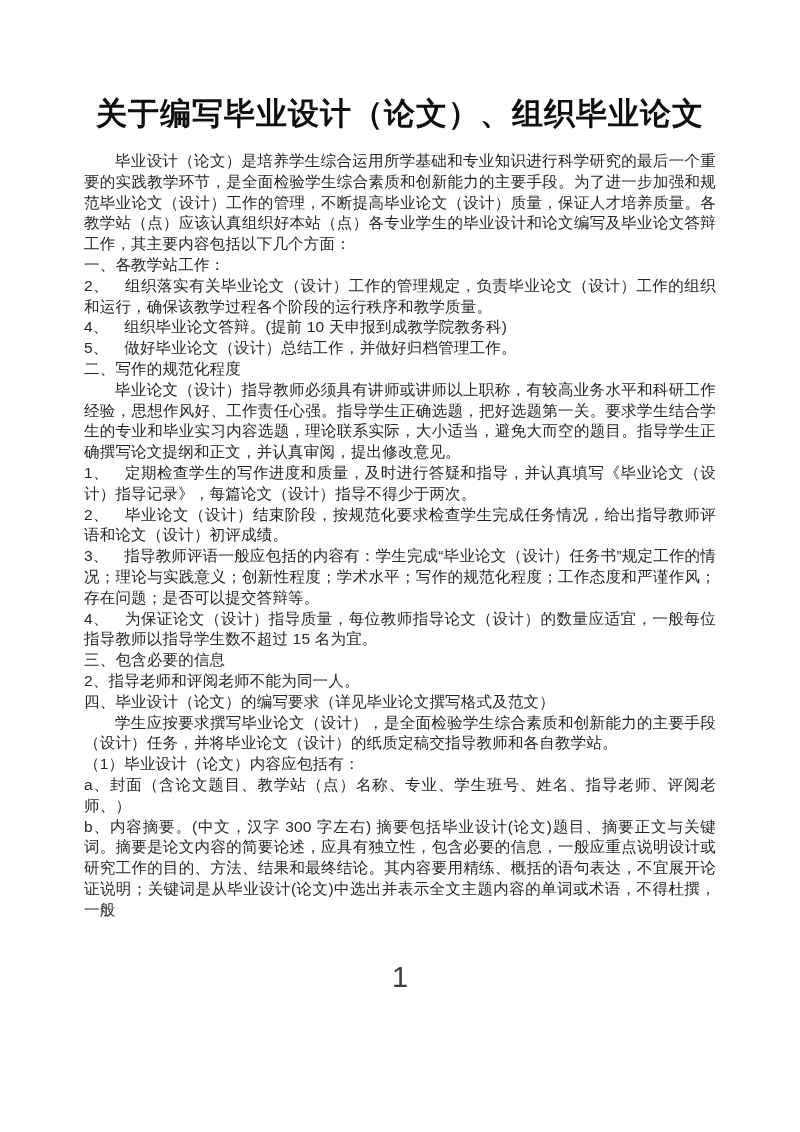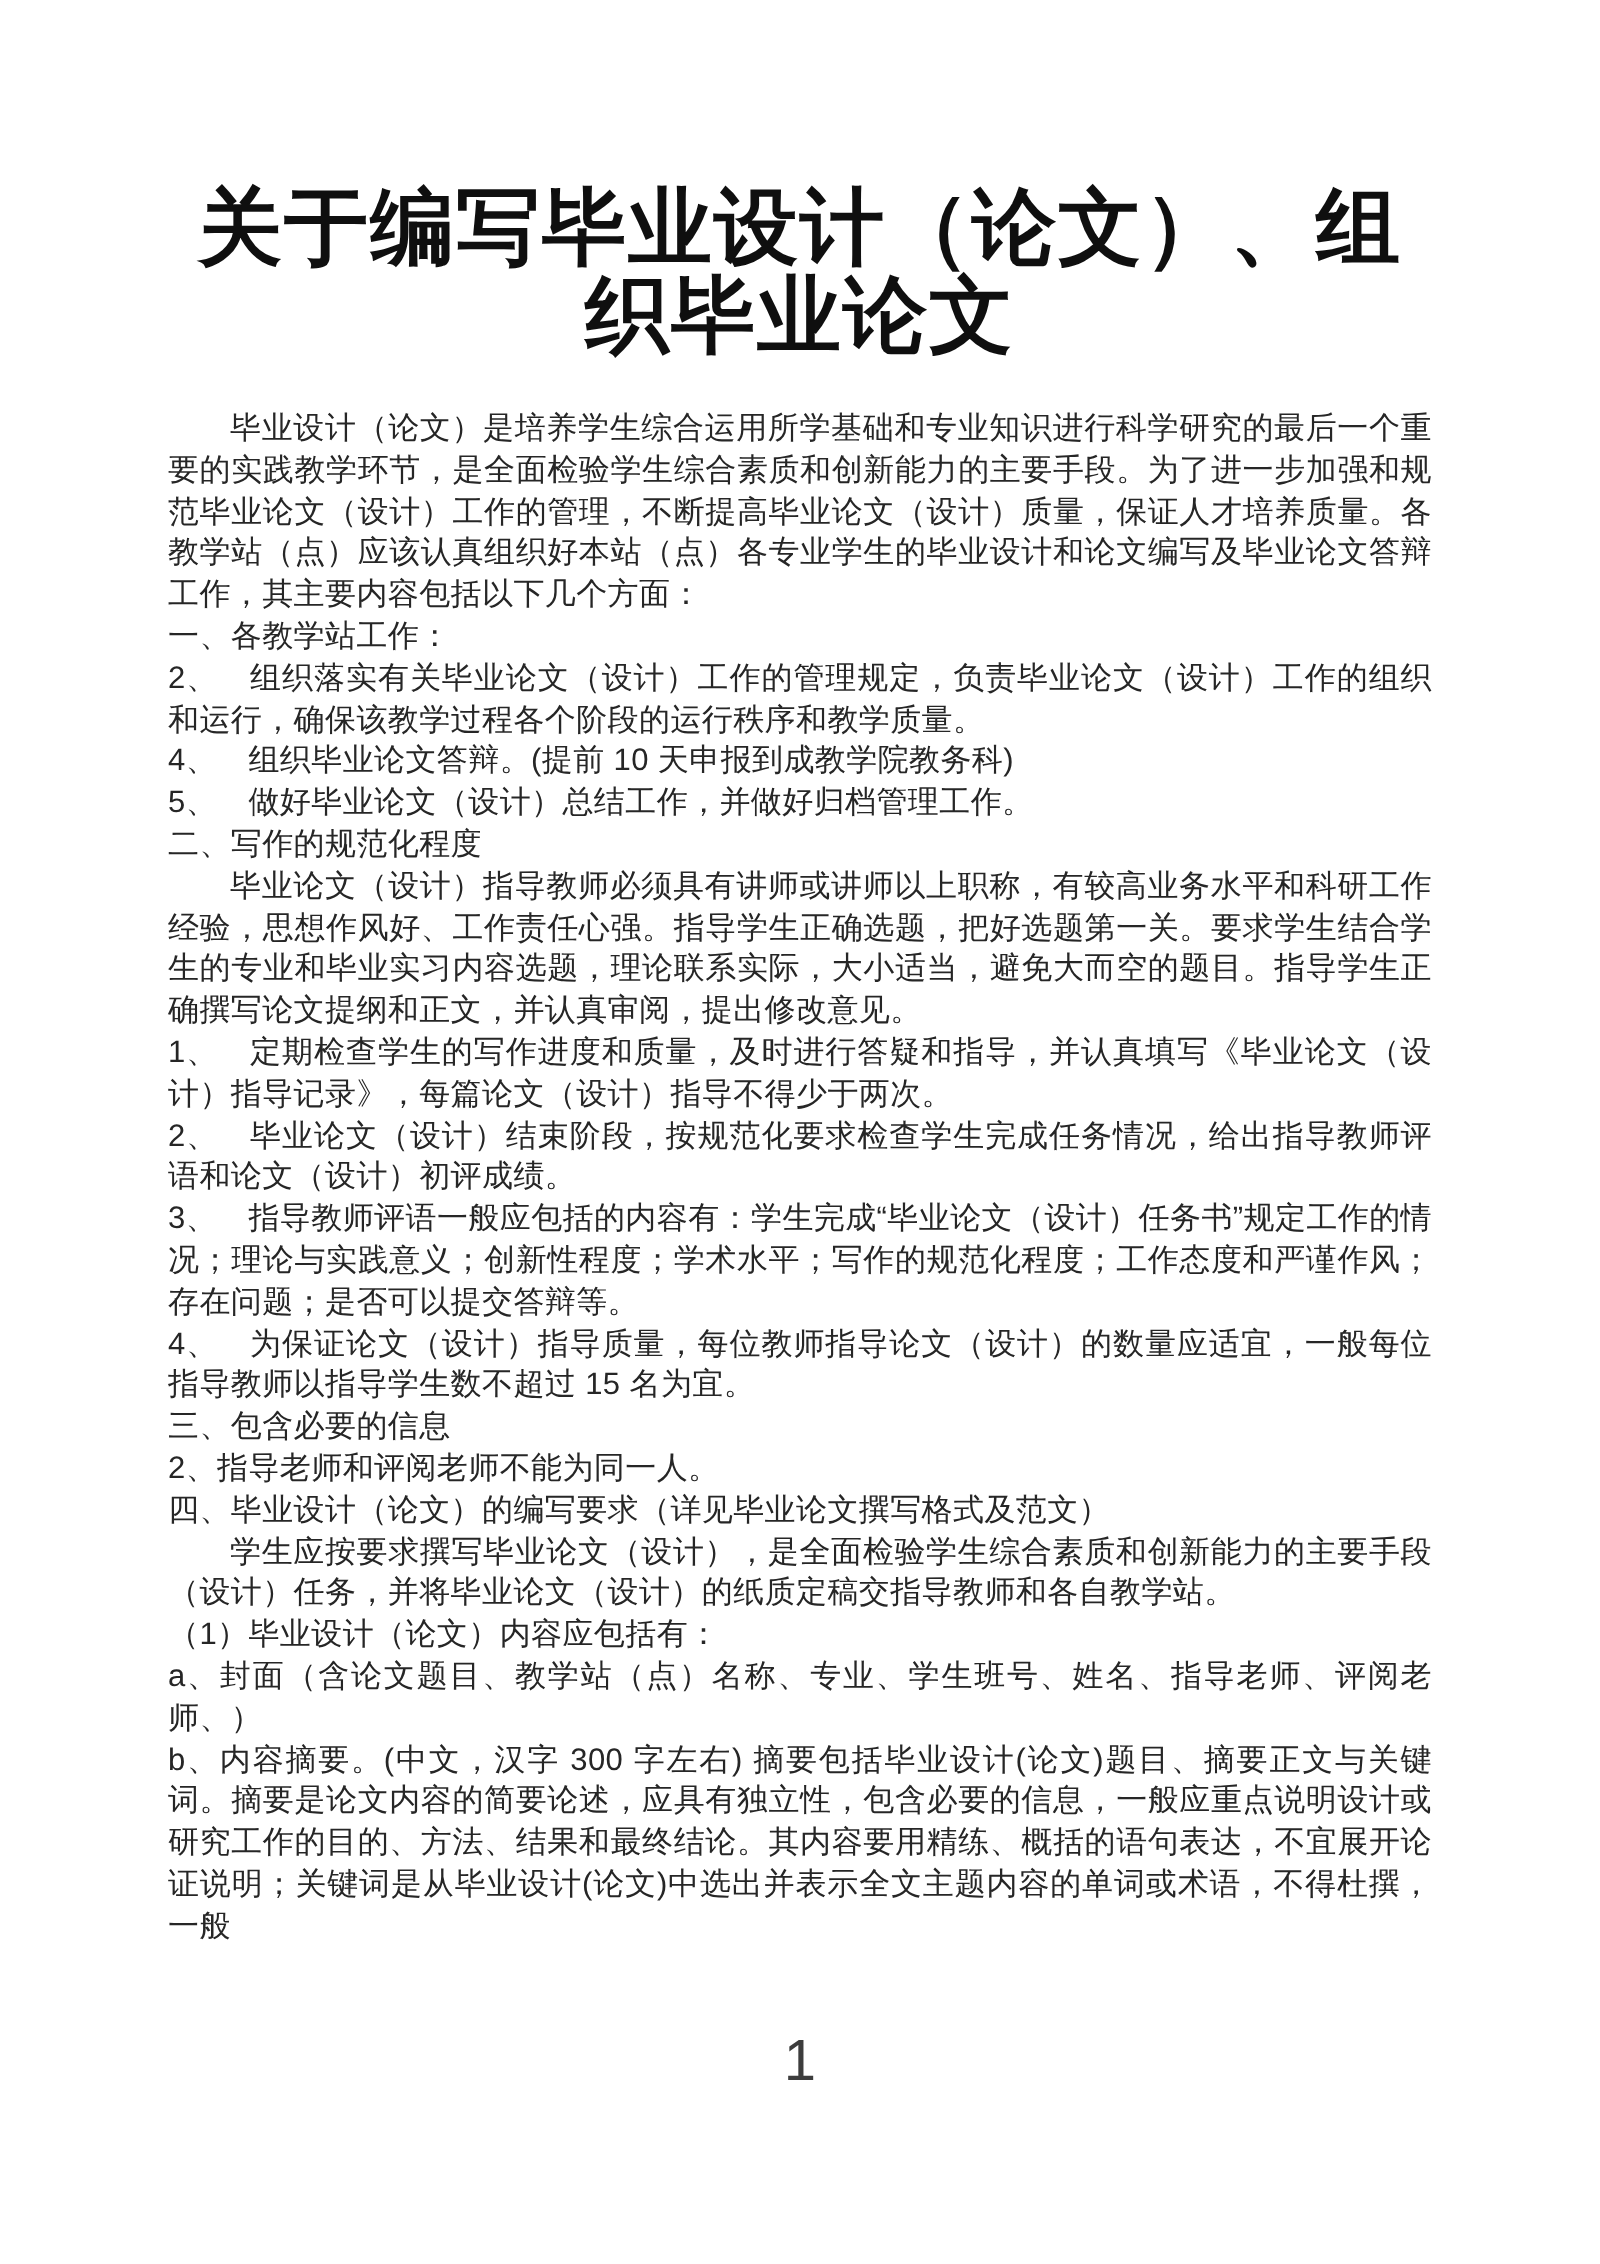--- a/index.html
+++ b/index.html
@@ -13,29 +13,29 @@
     overflow: hidden;
     font-family: "Liberation Sans", "DejaVu Sans", sans-serif;
     color: #262626;
   }
   .page {
     width: 632px;
     margin: 0 auto;
   }
   .doc-title {
     padding-top: 92px;
-    font-size: 42px;
+    font-size: 31px;
     line-height: 44px;
     font-weight: 700;
     text-align: center;
     color: #0f0f0f;
     letter-spacing: 1px;
   }
   .doc-body {
-    margin-top: 25px;
+    margin-top: 15px;
     font-size: 15.5px;
     line-height: 20.8px;
     text-align: justify;
     letter-spacing: 0.2px;
   }
   .doc-body p {
     margin: 0;
     padding: 0;
   }
   .doc-body p.indent {

